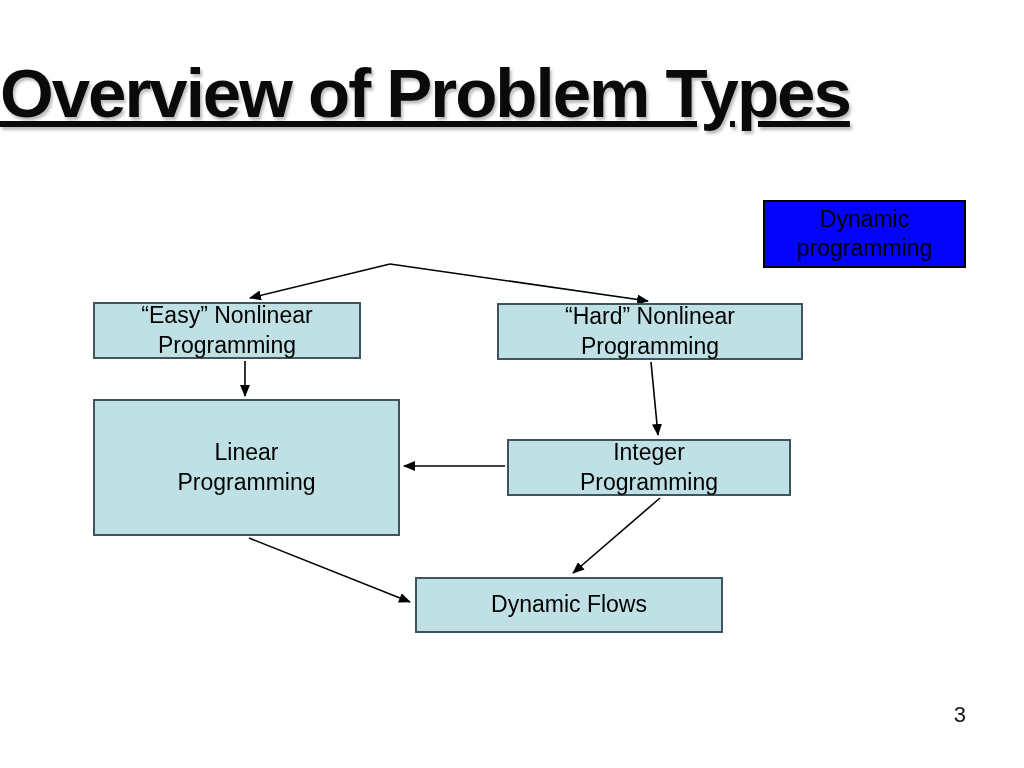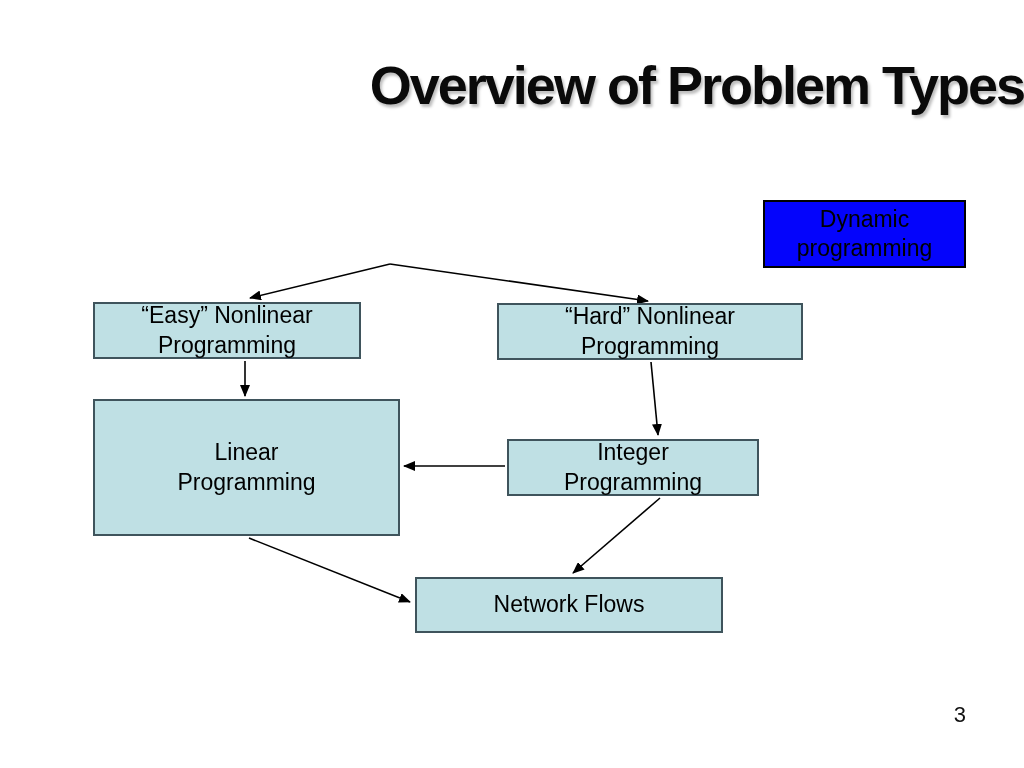--- a/index.html
+++ b/index.html
@@ -12,26 +12,27 @@
     height: 768px;
     background: #ffffff;
     overflow: hidden;
   }
 
   .title {
     position: absolute;
     top: 54px;
     left: 0;
     width: 100%;
-    text-align: right;
-    font-size: 54px;
+    text-align: left;
+    font-size: 69px;
     font-weight: bold;
     letter-spacing: -2px;
     color: #0a0a0a;
     text-shadow: 2px 3px 3px #bdbdbd;
+    text-decoration: underline;
   }
 
   .arrows {
     position: absolute;
     top: 0; left: 0;
     width: 1024px;
     height: 768px;
   }
 
   .box {
@@ -47,21 +48,21 @@
     line-height: 1.28;
   }
   .box .box-label { white-space: pre-line; }
 
   .box.nonlinear { left: 181px; top: 207px; width: 420px; height: 56px; }
   .box.dynamic   { left: 763px; top: 200px; width: 203px; height: 68px;
                    background: #0404fc; border: 2px solid #000000; }
   .box.easy      { left: 93px;  top: 302px; width: 268px; height: 57px; }
   .box.hard      { left: 497px; top: 303px; width: 306px; height: 57px; justify-content: center; }
   .box.linear    { left: 93px;  top: 399px; width: 307px; height: 137px; }
-  .box.integer   { left: 507px; top: 439px; width: 252px; height: 57px; justify-content: center; }
+  .box.integer   { left: 507px; top: 439px; width: 284px; height: 57px; justify-content: center; }
   .box.network   { left: 415px; top: 577px; width: 308px; height: 56px; }
 
   .page-number {
     position: absolute;
     top: 702px;
     right: 58px;
     font-size: 22px;
     color: #111111;
   }
 </style>
@@ -107,18 +108,18 @@
     <span class="box-label">Linear
 Programming</span>
   </div>
 
   <div class="box integer">
     <span class="box-label">Integer
 Programming</span>
   </div>
 
   <div class="box network">
-    <span class="box-label">Network Flows</span>
+    <span class="box-label">Dynamic Flows</span>
   </div>
 
   <div class="page-number">3</div>
 
 </div>
 
 </body></html>

